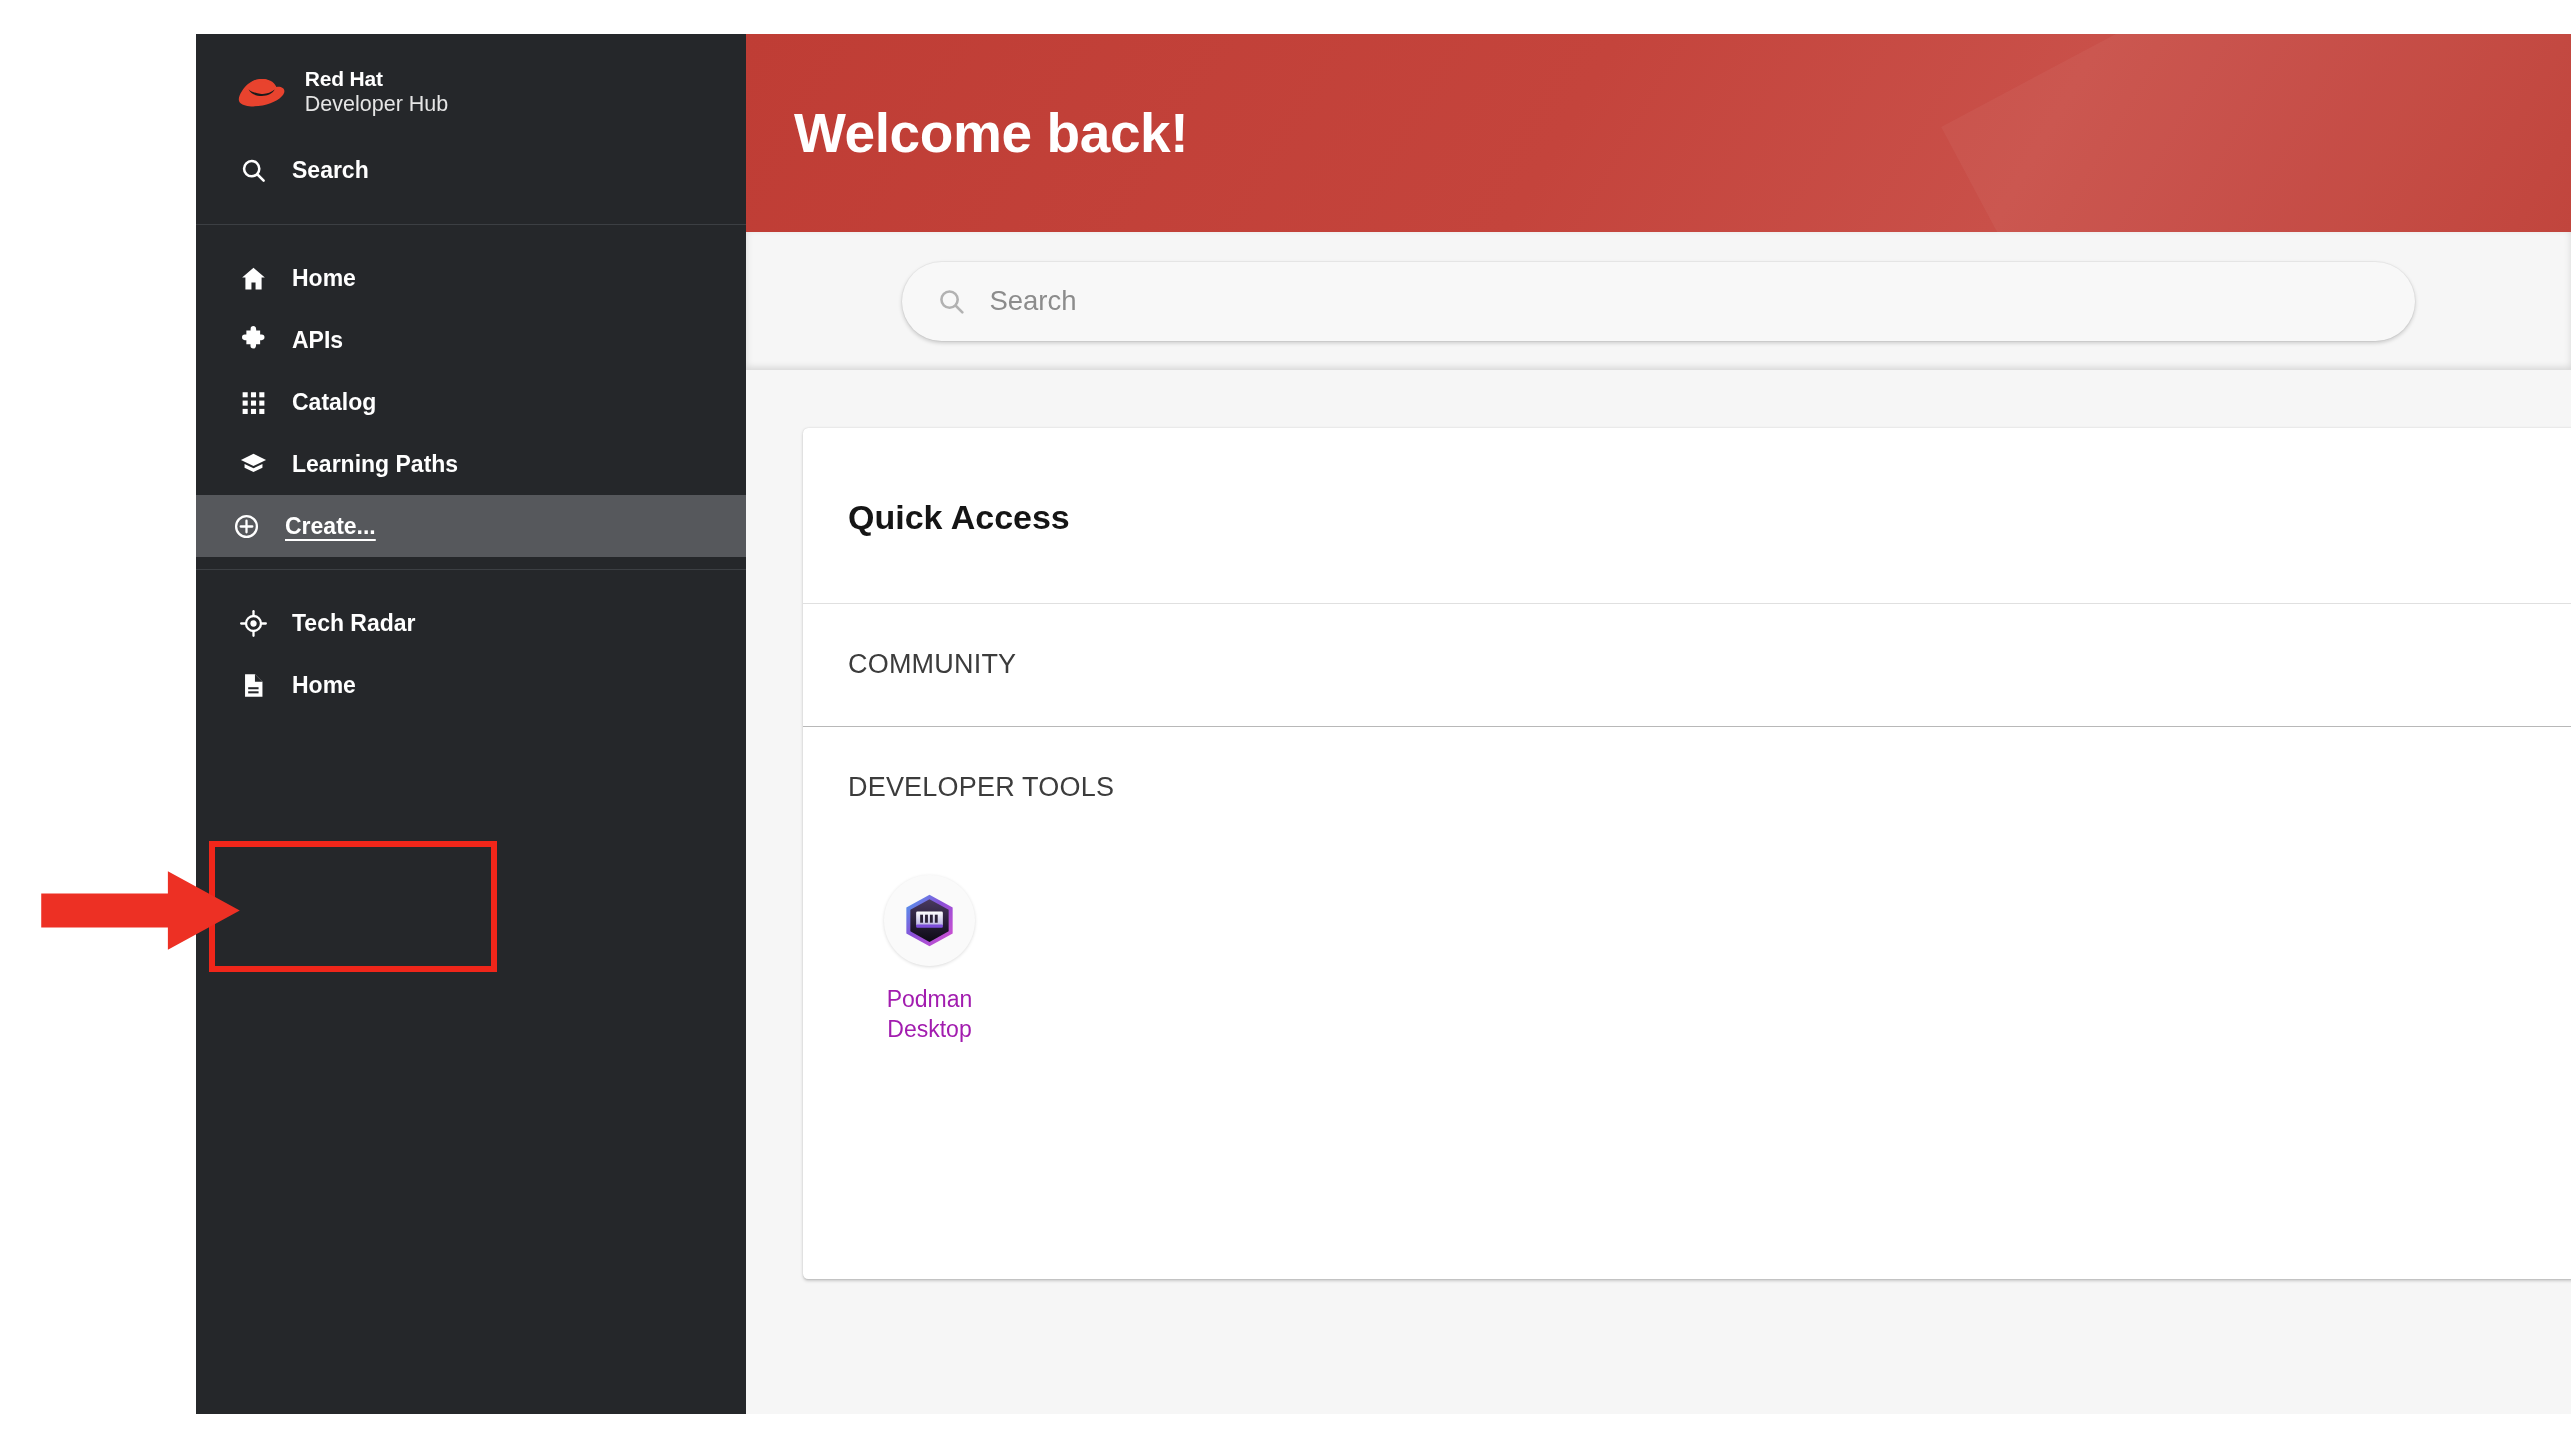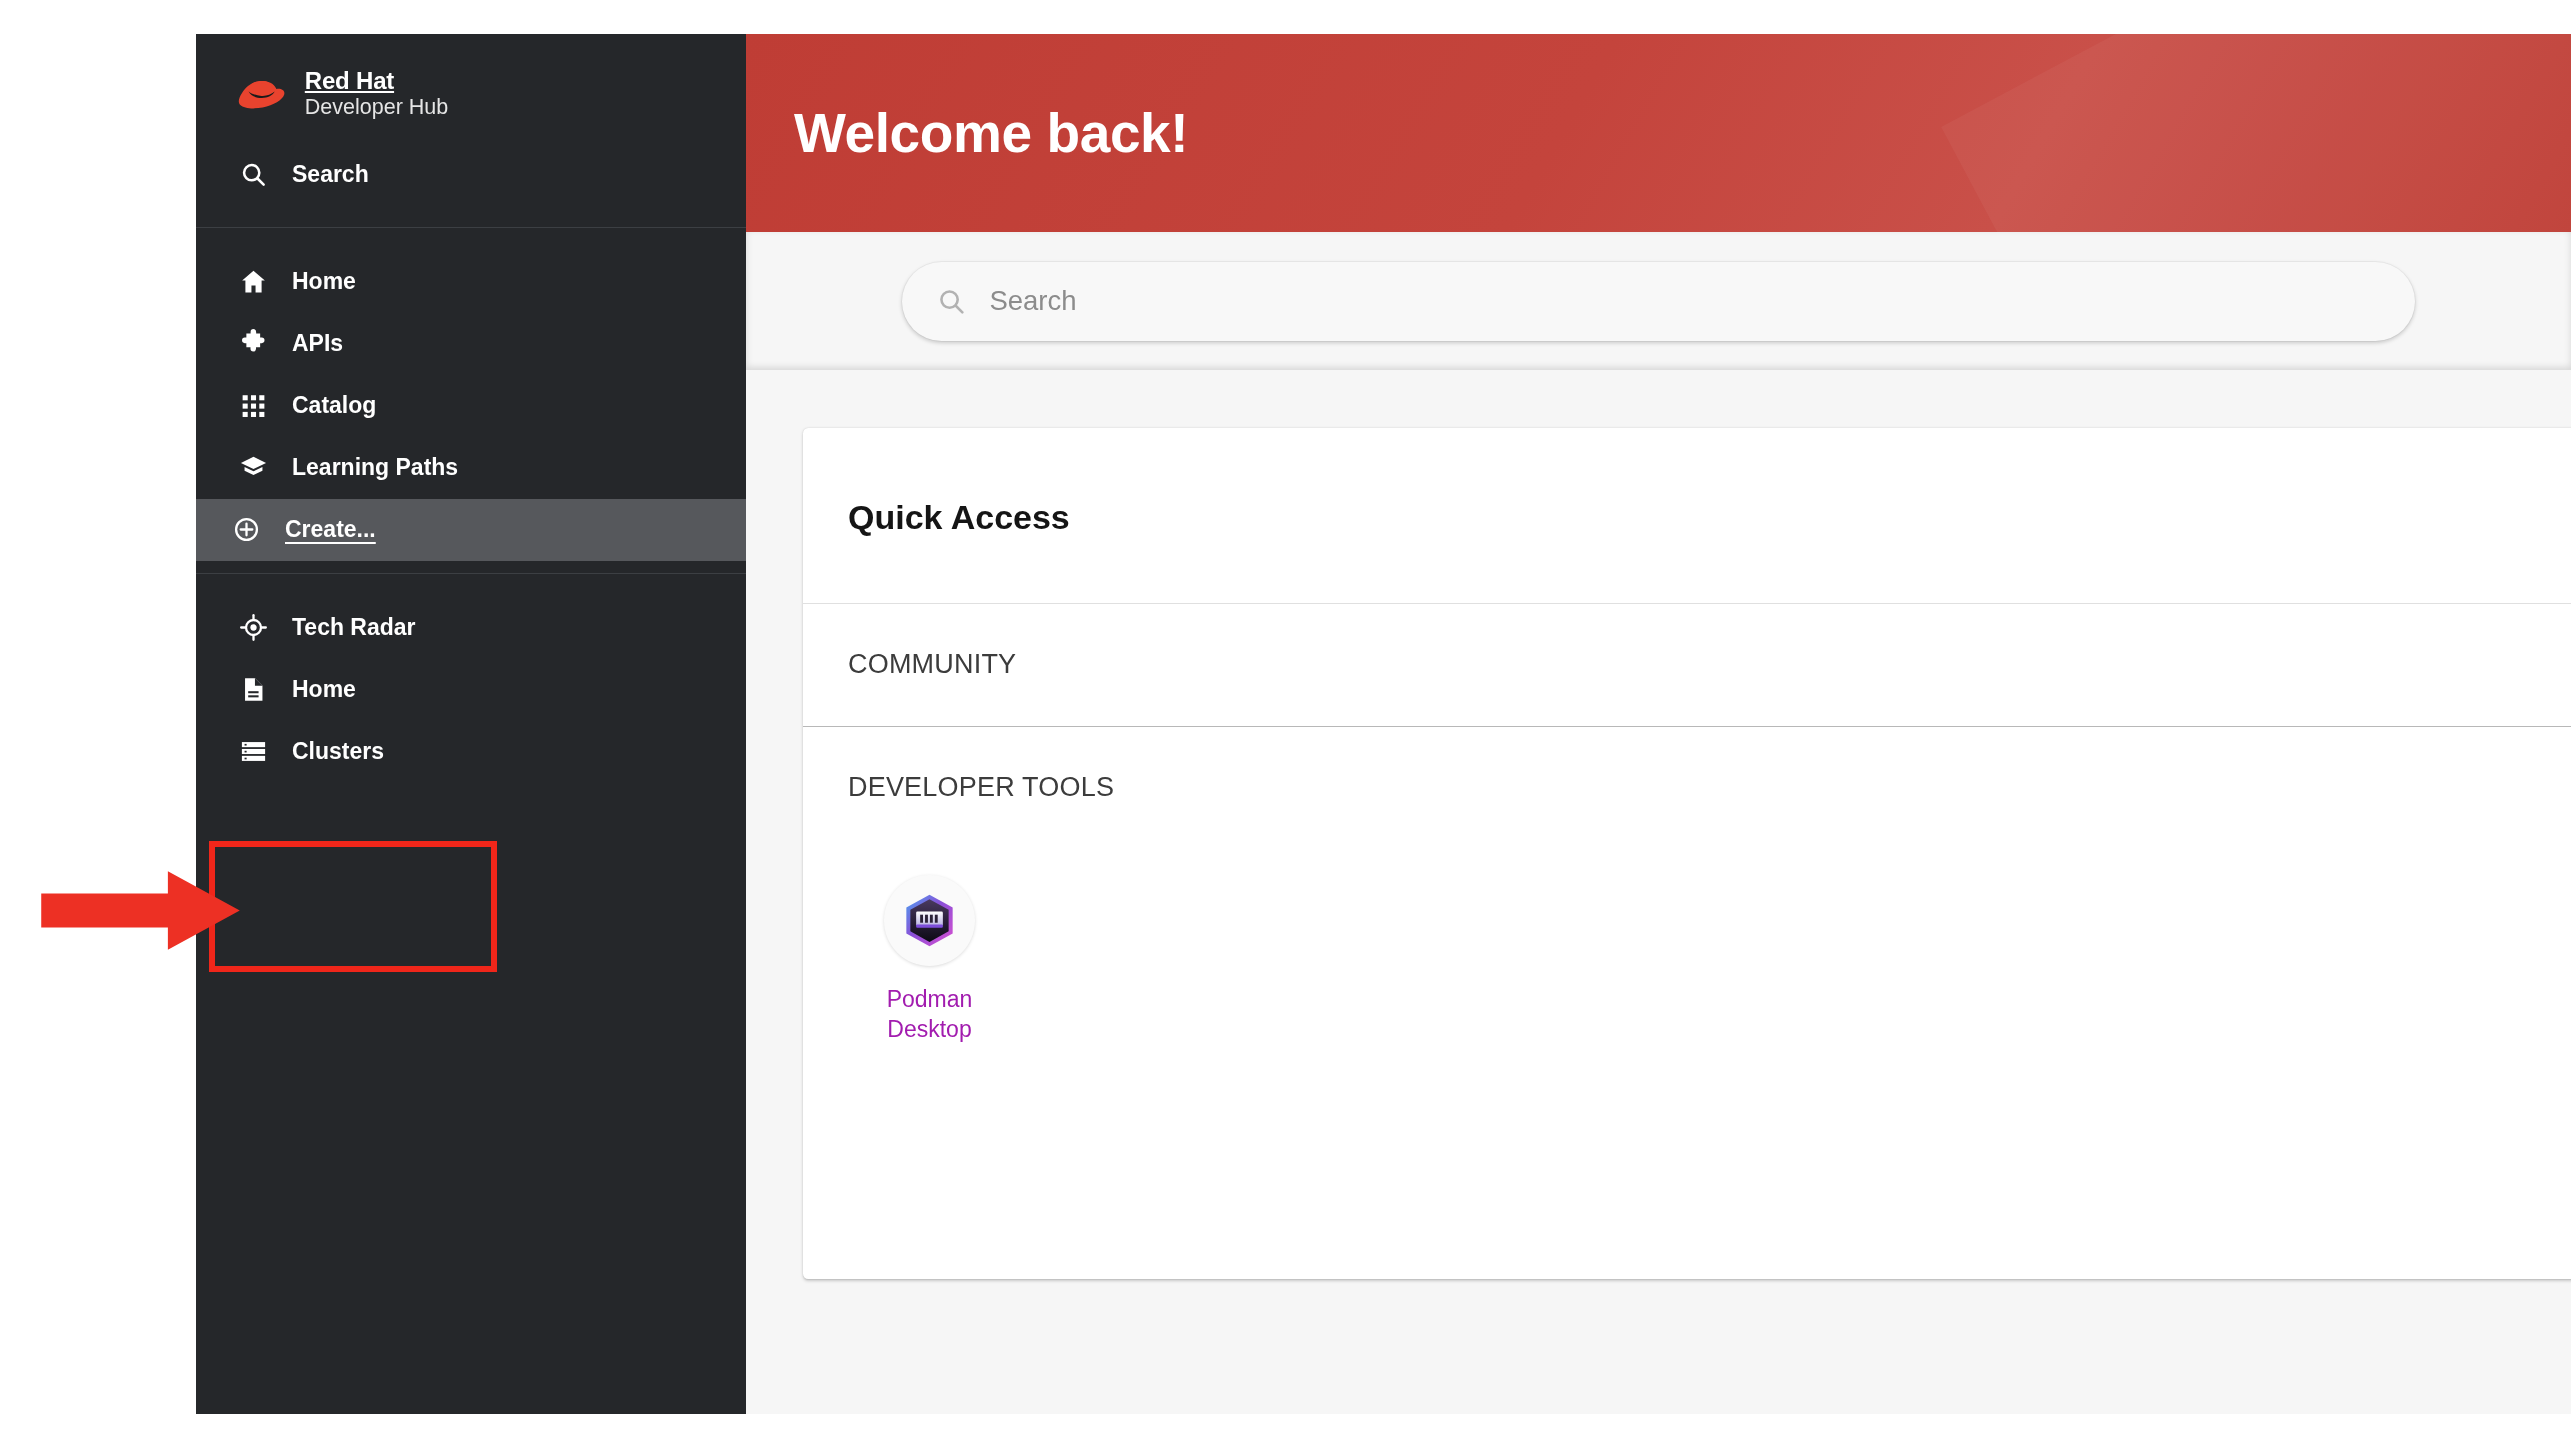--- a/index.html
+++ b/index.html
@@ -42,25 +42,24 @@
   .brand {
     display: flex;
     align-items: center;
     padding: 33px 0 22.4px 40px;
     gap: 13.8px;
   }
   .brand-logo { width: 55px; height: 40px; flex: 0 0 55px; }
   .brand-text { line-height: 1.18; }
   .brand-title {
     color: #ffffff;
-    font-size: 24px;
+    font-size: 21px;
     font-weight: bold;
     letter-spacing: -0.2px;
     display: block;
-    text-decoration: underline;
   }
   .brand-sub {
     color: #e5e5e5;
     font-size: 21.5px;
     font-weight: normal;
     display: block;
   }
 
   .nav-group { padding: 0 0 0 0; }
   .nav-divider {
@@ -379,33 +378,20 @@
           <svg viewBox="0 0 24 24">
             <path d="M5 2.6 h8.2 L19.4 8.8 V21.4 H5 Z" fill="#ffffff"></path>
             <path d="M13.2 2.6 v6.2 h6.2 Z" fill="#25272a"></path>
             <rect x="7.6" y="13.4" width="8.6" height="1.7" fill="#25272a"></rect>
             <rect x="7.6" y="16.8" width="8.6" height="1.7" fill="#25272a"></rect>
           </svg>
         </span>
         <span class="nav-label">Home</span>
       </div>
 
-      <div class="nav-item">
-        <span class="nav-icon">
-          <svg viewBox="0 0 24 24">
-            <rect x="2.4" y="4.2" width="19.2" height="4.2" fill="#ffffff"></rect>
-            <rect x="2.4" y="9.9" width="19.2" height="4.2" fill="#ffffff"></rect>
-            <rect x="2.4" y="15.6" width="19.2" height="4.2" fill="#ffffff"></rect>
-            <rect x="4.6" y="5.7" width="1.7" height="1.4" fill="#25272a"></rect>
-            <rect x="4.6" y="11.4" width="1.7" height="1.4" fill="#25272a"></rect>
-            <rect x="4.6" y="17.1" width="1.7" height="1.4" fill="#25272a"></rect>
-          </svg>
-        </span>
-        <span class="nav-label">Clusters</span>
-      </div>
 
     </div>
 
   </nav>
 
   <div id="main">
 
     <div id="header-banner">
       <div id="header-title">Welcome back!</div>
     </div>

